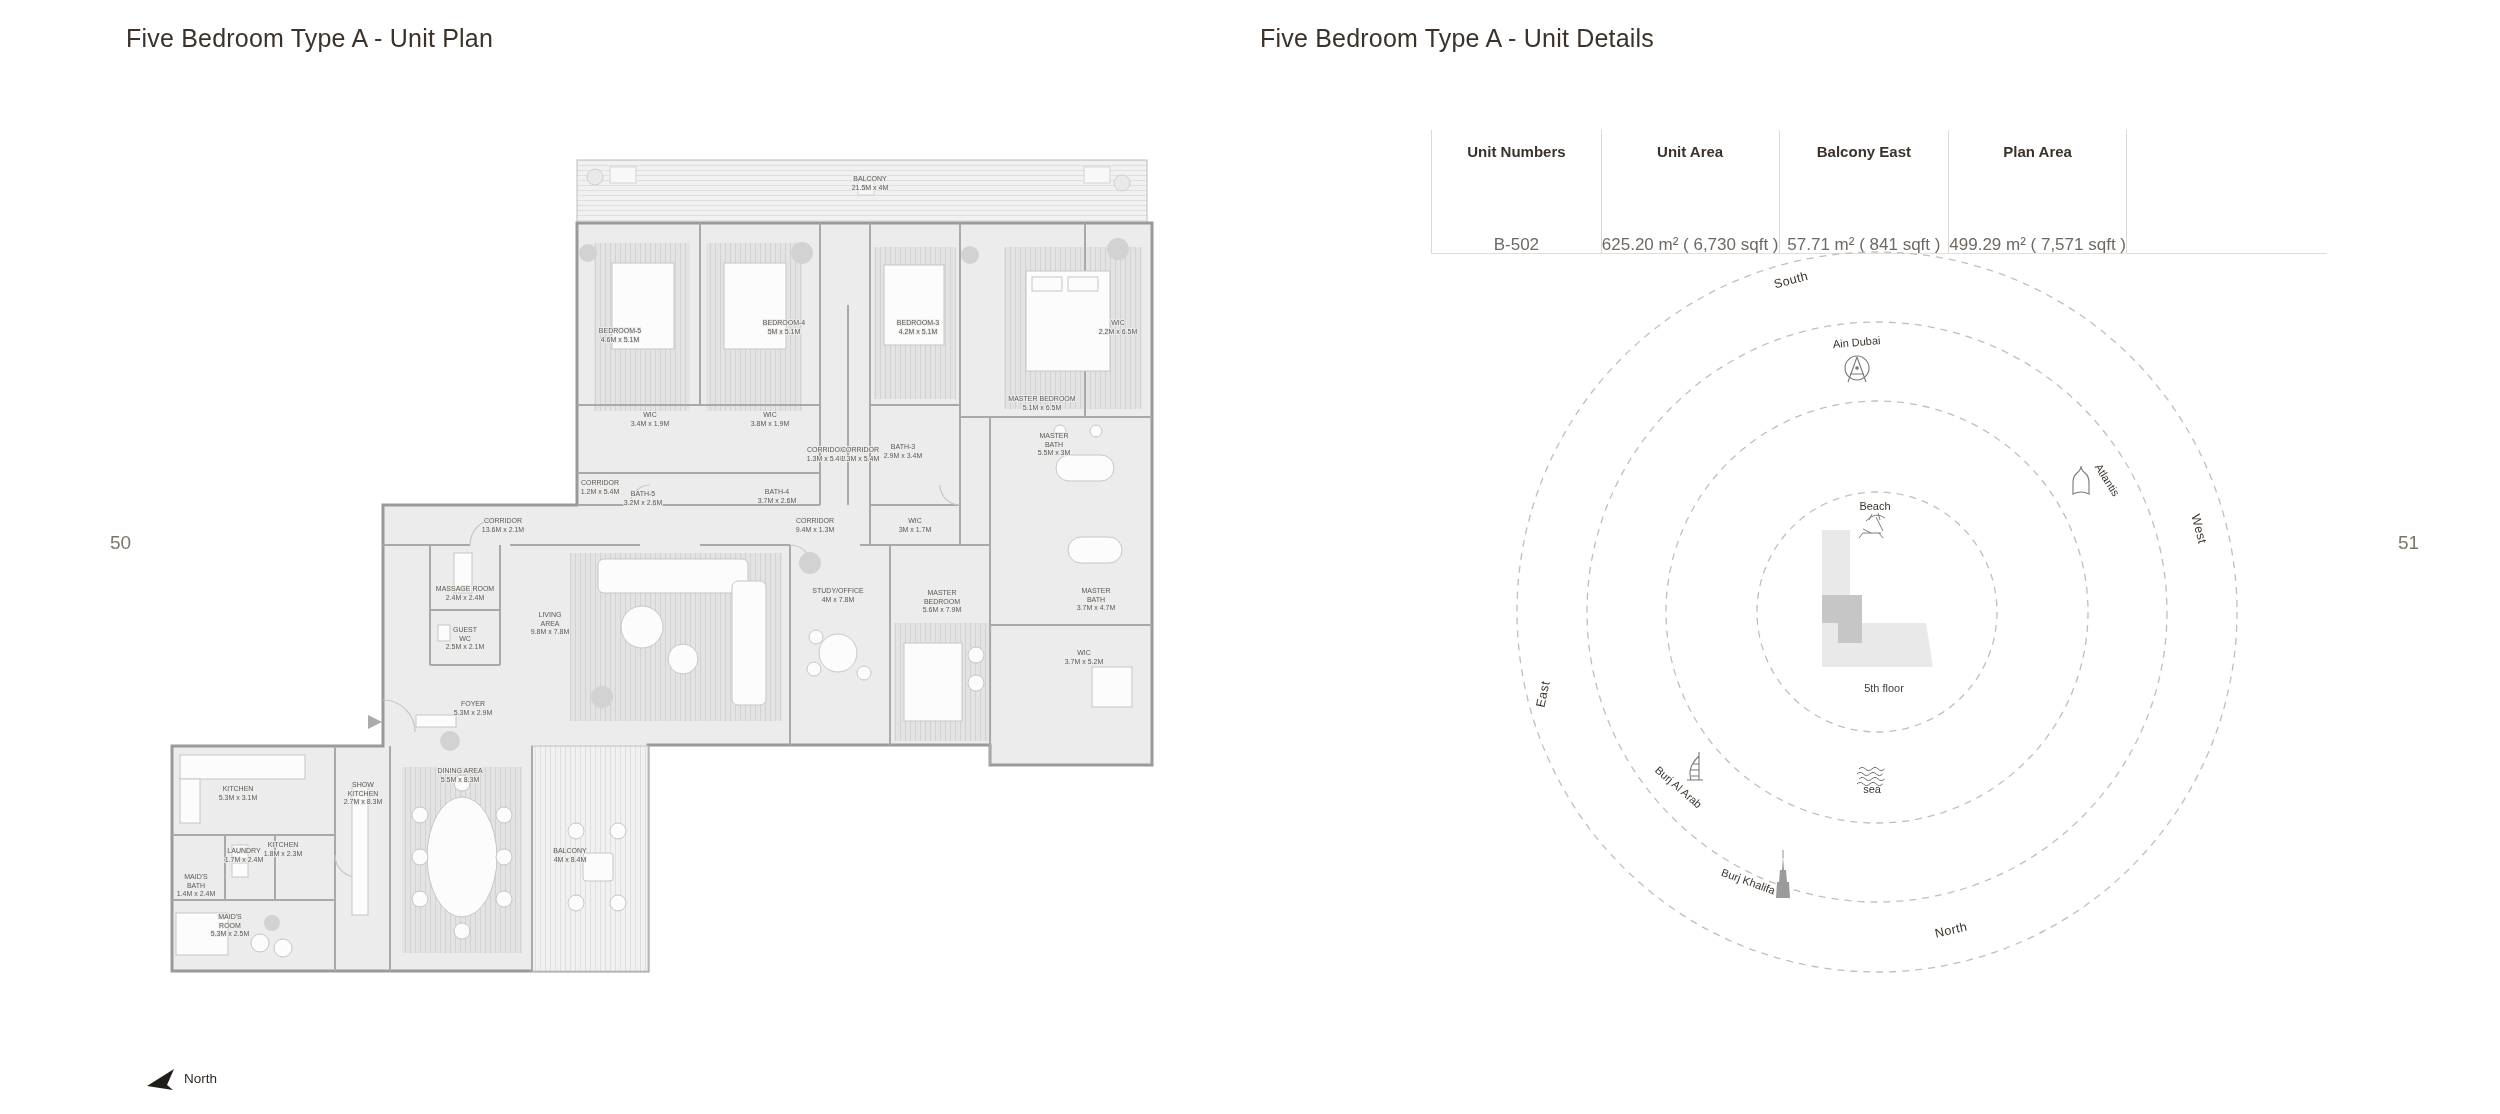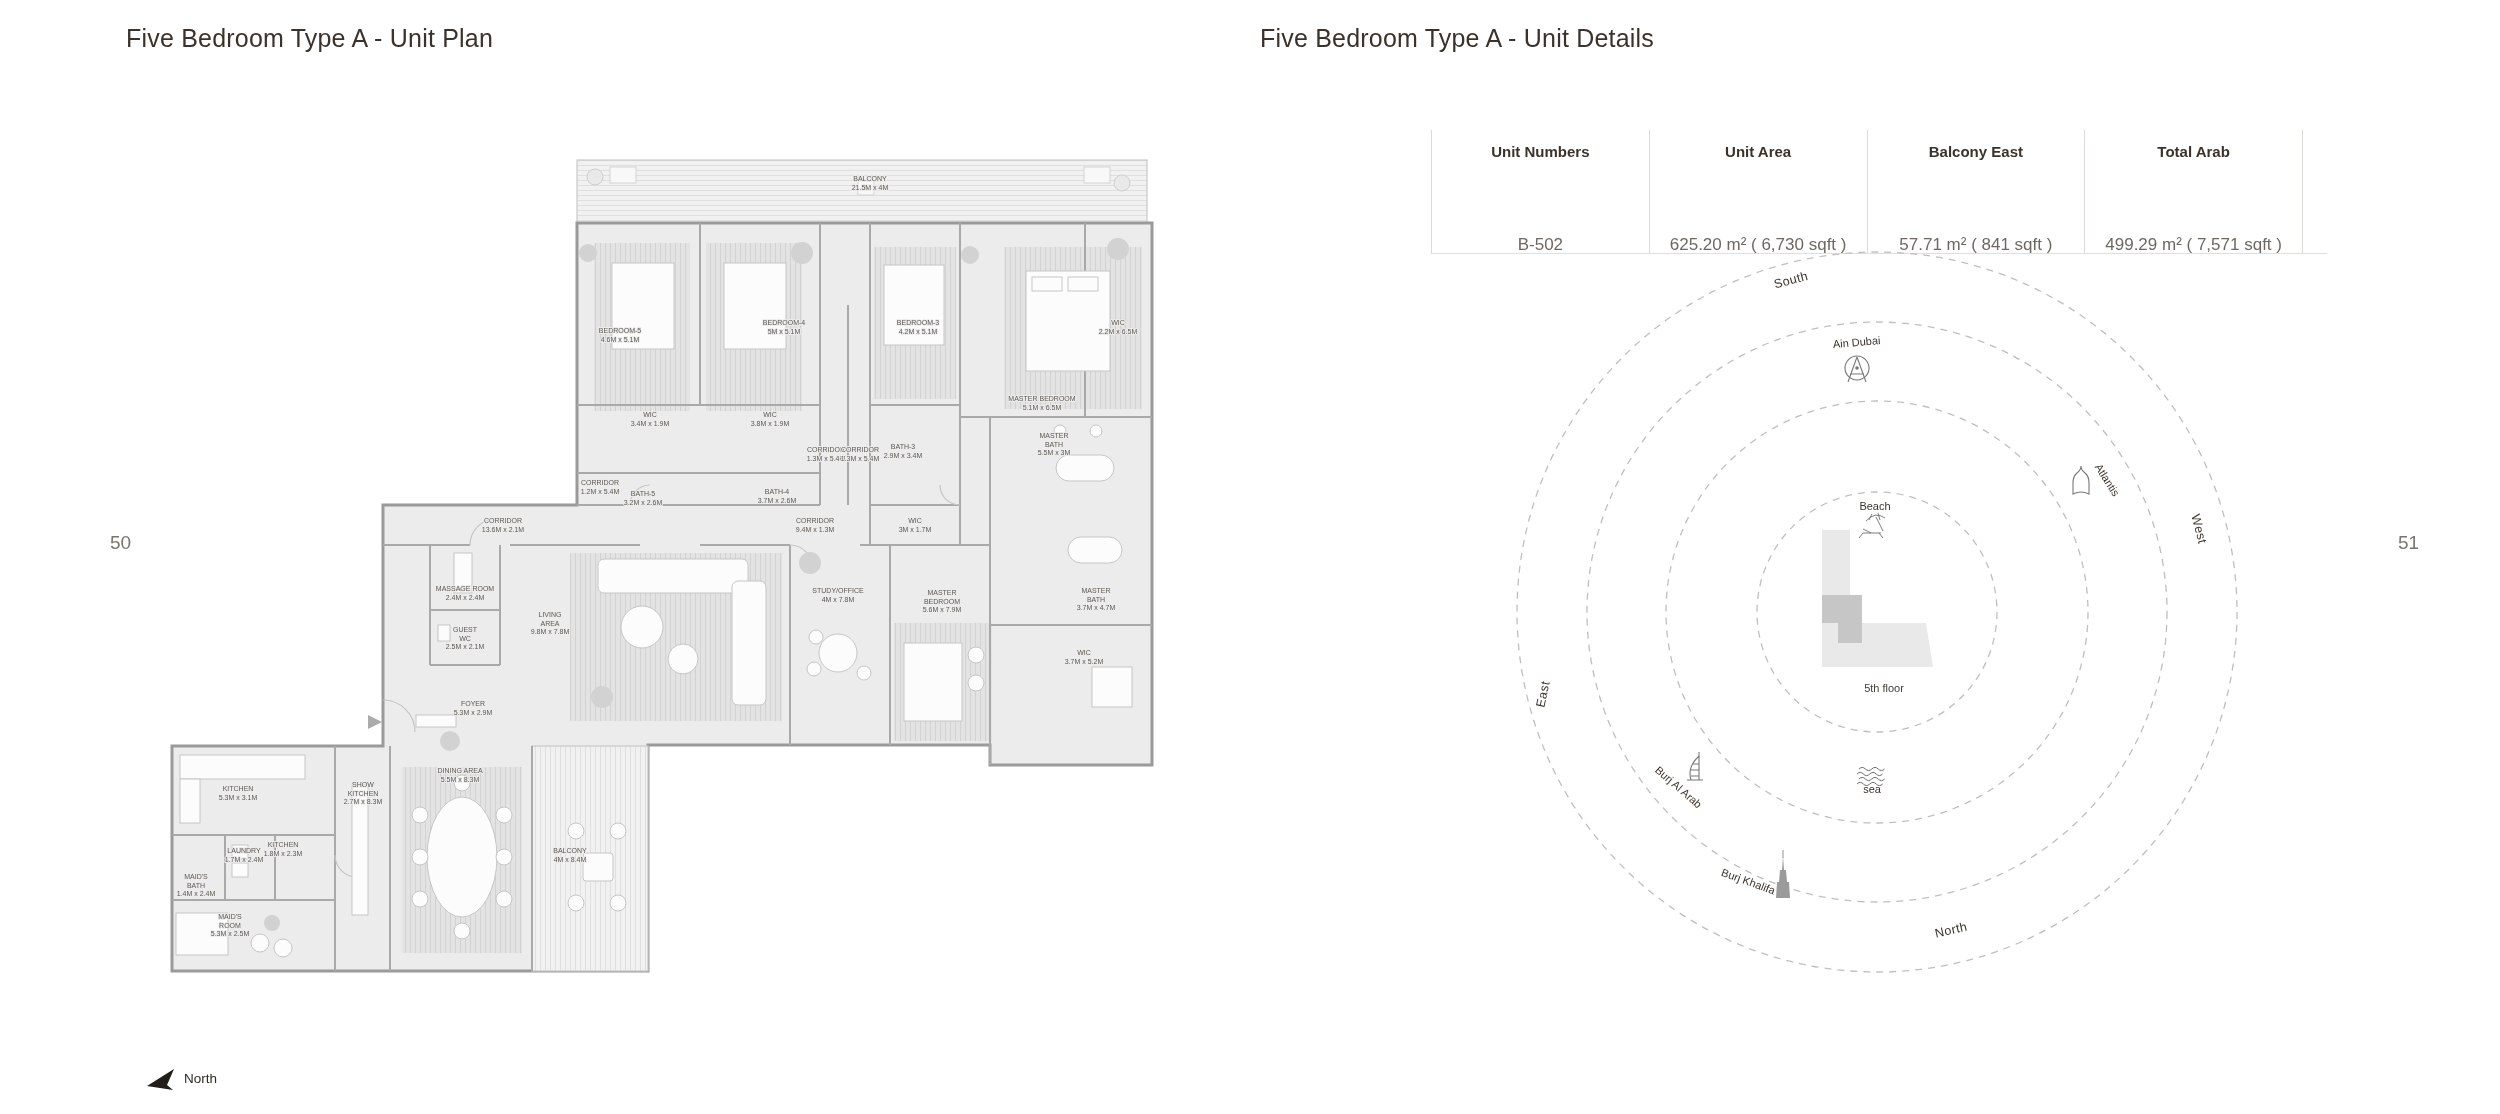--- a/index.html
+++ b/index.html
@@ -16,21 +16,21 @@
   #title-left{left:126px;}
   #title-right{left:1260px;}
   .page-num{
     position:absolute;top:532px;font-size:19px;color:#7b756e;
   }
   #page-num-left{left:110px;}
   #page-num-right{left:2398px;}
 
   
   #details-table{
-    position:absolute;left:1431px;top:130px;width:872px;height:124px;
+    position:absolute;left:1431px;top:130px;width:696px;height:124px;
     display:flex;box-sizing:border-box;border-right:1px solid #dcd9d4;
   }
   .dt-cell{
     flex:1;box-sizing:border-box;border-left:1px solid #dcd9d4;
     display:flex;flex-direction:column;align-items:center;
   }
   .dt-head{margin-top:13px;font-size:15px;font-weight:bold;color:#3b332b;}
   .dt-val{margin-top:75px;font-size:17px;color:#6f6862;white-space:nowrap;}
   #details-table-bottomline{
     position:absolute;left:1431px;top:253px;width:896px;height:1px;background:#e2dfda;
@@ -220,21 +220,21 @@
   </div>
   <div class="dt-cell">
     <div class="dt-head">Unit Area</div>
     <div class="dt-val">625.20 m² ( 6,730 sqft )</div>
   </div>
   <div class="dt-cell">
     <div class="dt-head">Balcony East</div>
     <div class="dt-val">57.71 m² ( 841 sqft )</div>
   </div>
   <div class="dt-cell">
-    <div class="dt-head">Total Arab</div>
+    <div class="dt-head">Plan Area</div>
     <div class="dt-val">499.29 m² ( 7,571 sqft )</div>
   </div>
 </div>
 <div id="details-table-bottomline"></div>
 
 <svg id="orientation-diagram" style="position:absolute;left:1500px;top:240px;" width="760" height="760" viewBox="0 0 760 760">
 
   <g fill="none" stroke="#bfbfbf" stroke-width="1.3" stroke-dasharray="7 6">
     <circle cx="377" cy="372" r="120"></circle>
     <circle cx="377" cy="372" r="211"></circle>

